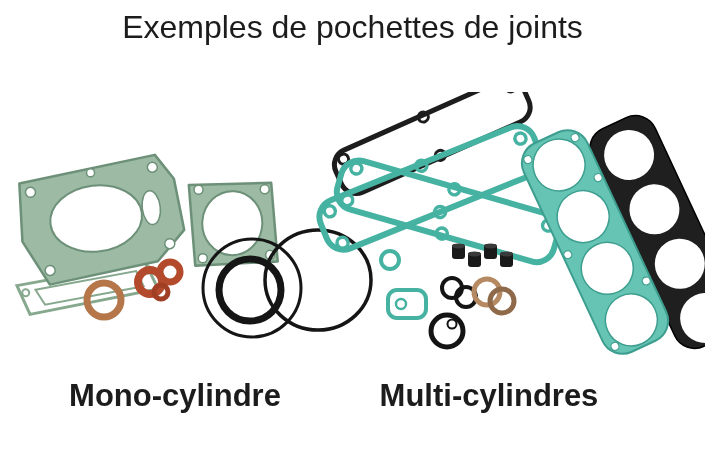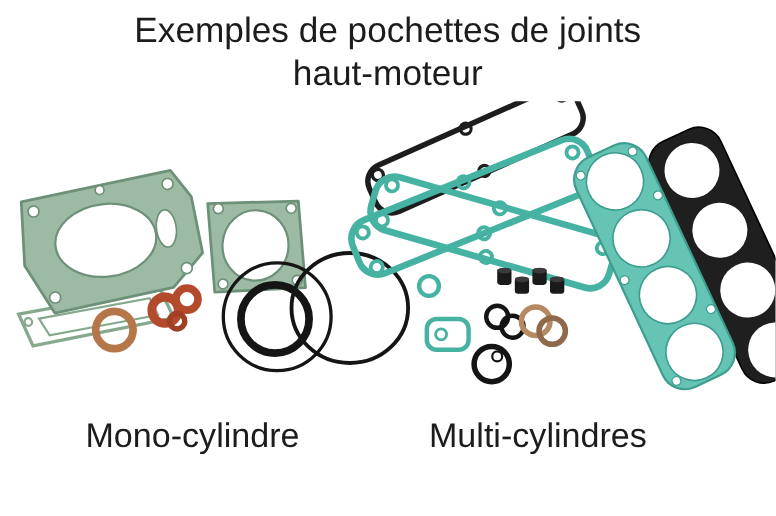--- a/index.html
+++ b/index.html
@@ -31,33 +31,32 @@
     position: absolute;
     top: 92px;
     left: 0;
     width: 705px;
     height: 288px;
   }
   .caption {
     position: absolute;
     top: 378px;
     font-size: 31px;
-    font-weight: 400;
+    font-weight: 700;
     color: #1c1c1c;
     text-align: center;
   }
   .caption-mono { left: 40px;  width: 270px; }
   .caption-multi { left: 344px; width: 290px; }
 </style>
 </head>
 <body>
 
 <h1 class="title">
   <span>Exemples de pochettes de joints</span><br>
-  <span>haut-moteur</span>
 </h1>
 
 <div class="illustration">
   <svg width="705" height="288" viewBox="0 0 705 288" xmlns="http://www.w3.org/2000/svg">
 
     <g>
 
       <g transform="rotate(-6 90 200)">
         <path d="M18,186 L148,176 L158,204 L28,216 Z" fill="none" stroke="#86a98e" stroke-width="3"></path>
         <path d="M36,192 L138,184 L144,200 L44,208 Z" fill="none" stroke="#86a98e" stroke-width="2"></path>

